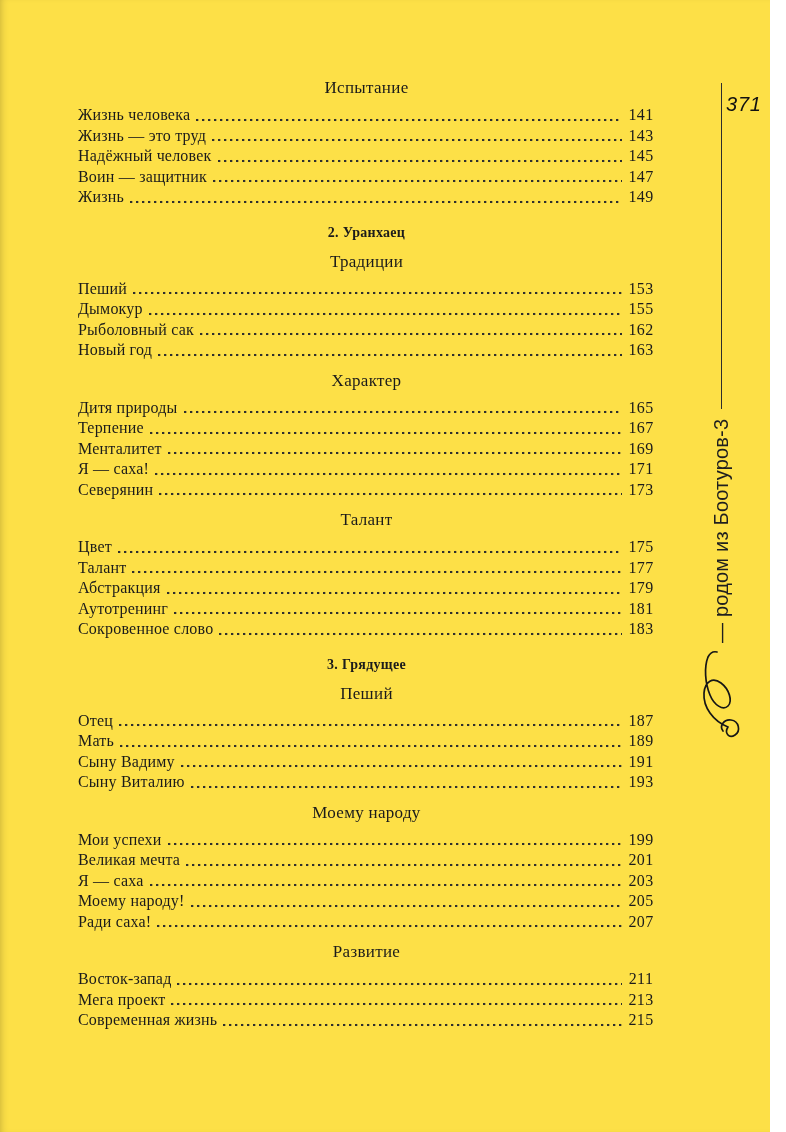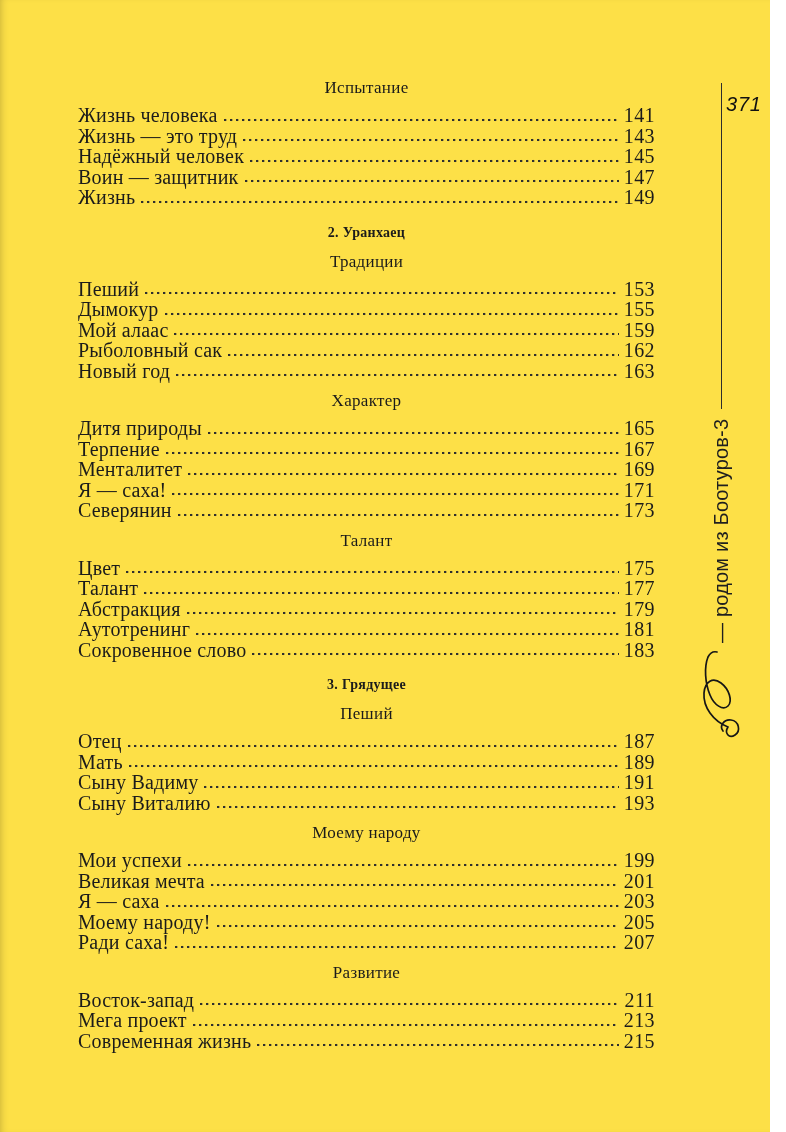--- a/index.html
+++ b/index.html
@@ -14,21 +14,21 @@
   .sub{
     font-size:17px;line-height:19px;text-align:center;
     margin:10px 0 8px;font-weight:normal;letter-spacing:.3px;
   }
   .sect{
     font-size:14px;line-height:19px;text-align:center;
     margin:15px 0 10px;font-weight:bold;letter-spacing:.3px;
   }
   .row{
     display:flex;align-items:flex-end;height:20.5px;
-    font-size:20px;line-height:20.5px;white-space:nowrap;
+    font-size:16px;line-height:20.5px;white-space:nowrap;
   }
   .row .t{flex:0 0 auto;letter-spacing:.2px;}
   .row .leader{
     flex:1 1 auto;height:4px;margin:0 5px 4px 6px;min-width:12px;
     background-image:radial-gradient(circle at 1.2px 2px,#2e2e2e 1.05px,rgba(0,0,0,0) 1.55px);
     background-size:6px 4px;background-repeat:repeat-x;
   }
   .row .pg{flex:0 0 auto;min-width:28px;text-align:center;letter-spacing:.4px;}
   
   .pagenum{
@@ -83,25 +83,20 @@
       <div class="sub">Традиции</div>
       <div class="row">
         <span class="t">Пеший</span>
         <span class="leader"></span>
         <span class="pg">153</span>
       </div>
       <div class="row">
         <span class="t">Дымокур</span>
         <span class="leader"></span>
         <span class="pg">155</span>
-      </div>
-      <div class="row">
-        <span class="t">Мой алаас</span>
-        <span class="leader"></span>
-        <span class="pg">159</span>
       </div>
       <div class="row">
         <span class="t">Рыболовный сак</span>
         <span class="leader"></span>
         <span class="pg">162</span>
       </div>
       <div class="row">
         <span class="t">Новый год</span>
         <span class="leader"></span>
         <span class="pg">163</span>

